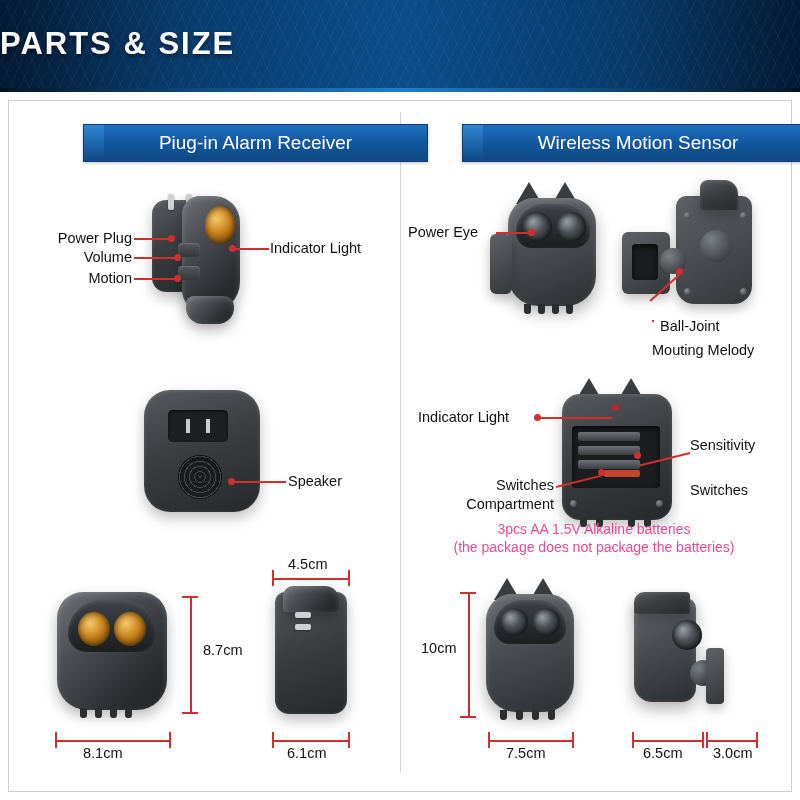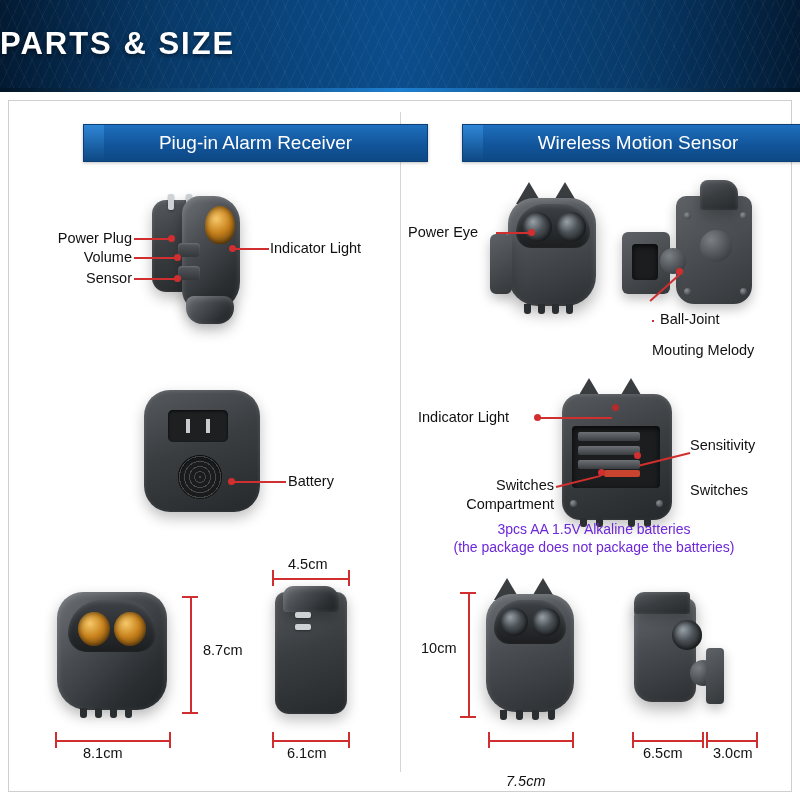--- a/index.html
+++ b/index.html
@@ -96,21 +96,21 @@
   .lbl {
     position: absolute;
     font-size: 14.5px;
     color: #111;
     white-space: nowrap;
   }
   .lbl.r { text-align: right; }
 
   .note {
     position: absolute;
-    color: #6d28d9;
+    color: #ec4899;
     font-size: 14px;
     text-align: center;
     white-space: nowrap;
   }
 
   
   .line {
     position: absolute;
     background: #d12f2f;
     height: 1.6px;
@@ -311,37 +311,37 @@
 </div>
 
 <div class="lbl r" style="left:16px; top:230px; width:116px;">Power Plug</div>
 <div class="line" style="left:134px; top:238px; width:38px;"></div>
 <div class="dot" style="left:168px; top:235px;"></div>
 
 <div class="lbl r" style="left:16px; top:249px; width:116px;">Volume</div>
 <div class="line" style="left:134px; top:257px; width:44px;"></div>
 <div class="dot" style="left:174px; top:254px;"></div>
 
-<div class="lbl r" style="left:16px; top:270px; width:116px;">Sensor</div>
+<div class="lbl r" style="left:16px; top:270px; width:116px;">Motion</div>
 <div class="line" style="left:134px; top:278px; width:44px;"></div>
 <div class="dot" style="left:174px; top:275px;"></div>
 
 <div class="lbl" style="left:270px; top:240px;">Indicator Light</div>
 <div class="line" style="left:233px; top:248px; width:36px;"></div>
 <div class="dot" style="left:229px; top:245px;"></div>
 
 <div class="dev">
   <div class="rcv-back" style="left:144px; top:390px; width:116px; height:122px;"></div>
   <div class="socket" style="left:168px; top:410px; width:60px; height:32px;">
     <i style="left:18px;"></i>
       <i style="left:38px;"></i>
   </div>
   <div class="speaker-grille" style="left:178px; top:455px; width:44px; height:44px;"></div>
 </div>
-<div class="lbl" style="left:288px; top:473px;">Battery</div>
+<div class="lbl" style="left:288px; top:473px;">Speaker</div>
 <div class="line" style="left:232px; top:481px; width:54px;"></div>
 <div class="dot" style="left:228px; top:478px;"></div>
 
 <div class="dev">
   <div class="rcv-body" style="left:57px; top:592px; width:110px; height:118px; border-radius:26px 26px 30px 30px;"></div>
   <div class="owl-visor" style="left:68px; top:600px; width:88px; height:52px;"></div>
   <div class="rcv-eye" style="left:78px; top:612px; width:32px; height:34px;"></div>
   <div class="rcv-eye" style="left:114px; top:612px; width:32px; height:34px;"></div>
   <div class="foot" style="left:80px; top:708px; height:10px;"></div>
   <div class="foot" style="left:95px; top:708px; height:10px;"></div>
@@ -402,21 +402,21 @@
 
   <div class="mount-plate" style="left:622px; top:232px; width:48px; height:62px; border-radius:6px;"></div>
   <div class="ball-joint" style="left:660px; top:248px; width:26px; height:26px;"></div>
   <div class="batt-bay" style="left:632px; top:244px; width:26px; height:36px;"></div>
 </div>
 
 <div class="lbl" style="left:408px; top:224px;">Power Eye</div>
 <div class="line" style="left:496px; top:232px; width:34px;"></div>
 <div class="dot" style="left:528px; top:229px;"></div>
 
-<div class="lbl" style="left:660px; top:311px;">Ball-Joint</div>
+<div class="lbl" style="left:660px; top:318px;">Ball-Joint</div>
 <div class="lbl" style="left:652px; top:342px;">Mouting Melody</div>
 <div class="line" style="left:652px; top:320px; width:2px; height:2px;"></div>
 <div class="line" style="left:650px; top:300px; width:40px; transform:rotate(-42deg); transform-origin:left center;"></div>
 <div class="dot" style="left:676px; top:268px;"></div>
 
 <div class="dev">
   <div class="owl-ear" style="left:576px; top:378px;"></div>
   <div class="owl-ear" style="left:618px; top:378px;"></div>
   <div class="rcv-back" style="left:562px; top:394px; width:110px; height:126px; border-radius:18px;"></div>
   <div class="dot" style="left:612px; top:404px; background:#b52a2a;"></div>
@@ -473,21 +473,21 @@
 </div>
 
 <div class="dim v" style="left:468px; top:592px; height:124px;"></div>
 <div class="caph" style="left:460px; top:592px; width:16px;"></div>
 <div class="caph" style="left:460px; top:716px; width:16px;"></div>
 <div class="dimlbl" style="left:418px; top:640px;">10cm</div>
 
 <div class="dim h" style="left:488px; top:740px; width:86px;"></div>
 <div class="cap" style="left:488px; top:732px; height:16px;"></div>
 <div class="cap" style="left:572px; top:732px; height:16px;"></div>
-<div class="dimlbl c" style="left:503px; top:773px;font-style:italic;">7.5cm</div>
+<div class="dimlbl c" style="left:503px; top:745px;">7.5cm</div>
 
 <div class="dim h" style="left:632px; top:740px; width:72px;"></div>
 <div class="cap" style="left:632px; top:732px; height:16px;"></div>
 <div class="cap" style="left:702px; top:732px; height:16px;"></div>
 <div class="dimlbl c" style="left:640px; top:745px;">6.5cm</div>
 
 <div class="dim h" style="left:706px; top:740px; width:52px;"></div>
 <div class="cap" style="left:706px; top:732px; height:16px;"></div>
 <div class="cap" style="left:756px; top:732px; height:16px;"></div>
 <div class="dimlbl c" style="left:710px; top:745px;">3.0cm</div>

